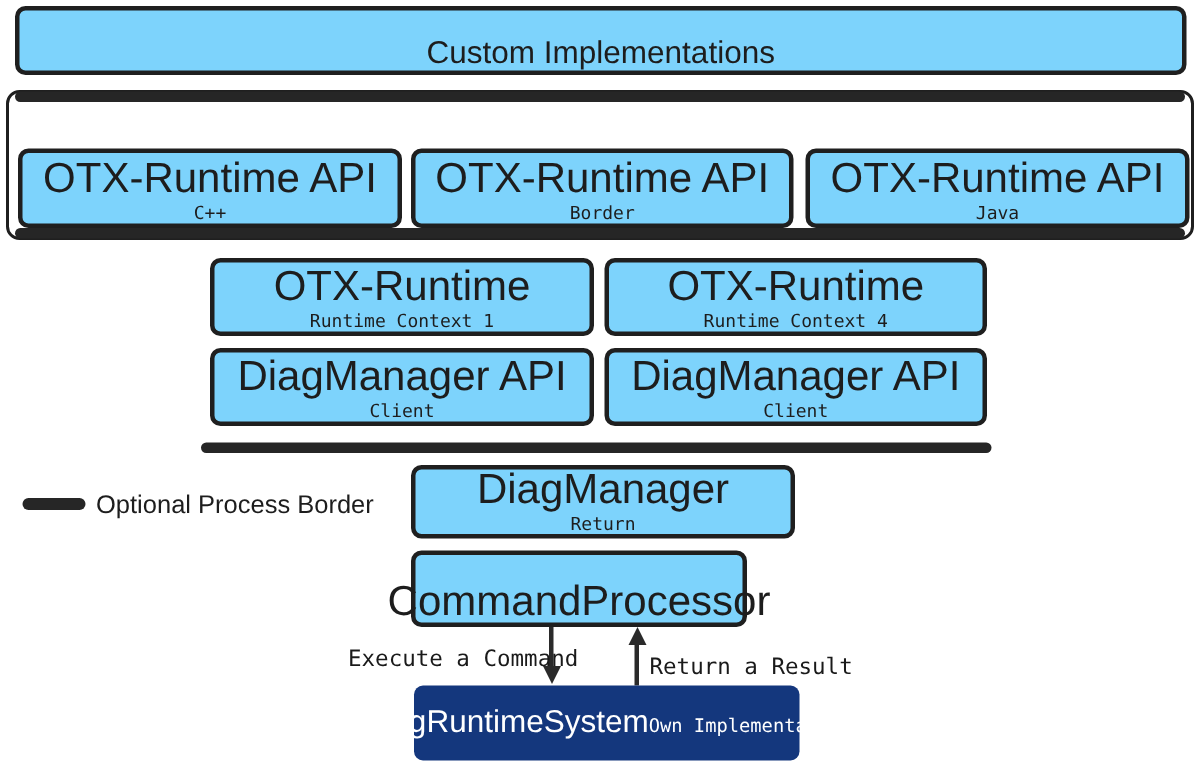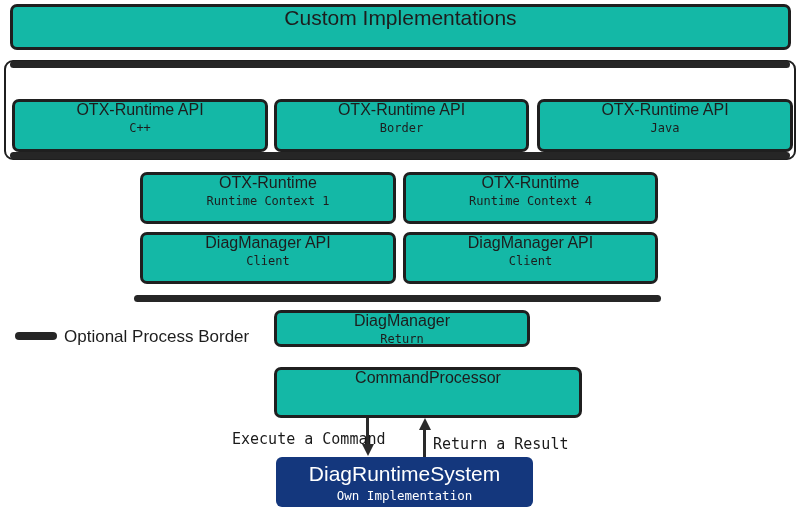--- a/index.html
+++ b/index.html
@@ -7,25 +7,25 @@
     --text:#1d1d1d;
     --accent-blue:#14377d;
     --bar:#262626;
   }
   *{margin:0;padding:0;box-sizing:border-box;}
   body{background:#ffffff;font-family:"Liberation Sans",sans-serif;}
   .canvas{
     position:relative;width:800px;height:513px;background:#ffffff;overflow:hidden;
   }
   .box{
-    position:absolute;background:#14b8a6;border:3px solid var(--ink);border-radius:7px;
-    display:flex;flex-direction:column;align-items:center;justify-content:flex-start;
+    position:absolute;background:#7dd3fc;border:3px solid var(--ink);border-radius:7px;
+    display:flex;flex-direction:column;align-items:center;justify-content:flex-end;
     line-height:1.05;
   }
-  .box .title{font-size:16px;color:var(--text);white-space:nowrap;}
+  .box .title{font-size:28px;color:var(--text);white-space:nowrap;}
   .box .title.lg{font-size:21px;}
   .box .subtitle{
     font-family:"DejaVu Sans Mono","Liberation Mono",monospace;
     font-size:12px;color:var(--text);margin-top:3px;white-space:nowrap;
   }
   .container{
     position:absolute;border:2px solid var(--ink);border-radius:9px;background:#ffffff;
   }
   .bar{position:absolute;height:7px;background:var(--bar);border-radius:4px;}
   .proc-label{
@@ -43,21 +43,21 @@
   .arrowhead.up{
     border-left:6px solid transparent;border-right:6px solid transparent;
     border-bottom:12px solid #2a2a2a;
   }
   .flow-label{
     position:absolute;font-family:"DejaVu Sans Mono","Liberation Mono",monospace;
     font-size:15px;color:#1a1a1a;white-space:nowrap;
   }
   .blue-box{
     position:absolute;background:var(--accent-blue);border-radius:6px;border:none;
-    display:flex;flex-direction:column;align-items:center;justify-content:center;
+    display:flex;flex-direction:row;align-items:center;justify-content:center;
   }
   .blue-box .title{font-size:21px;color:#ffffff;white-space:nowrap;}
   .blue-box .subtitle{
     font-family:"DejaVu Sans Mono","Liberation Mono",monospace;
     font-size:12.5px;color:#ffffff;margin-top:2px;white-space:nowrap;
   }
 </style>
 </head>
 <body>
 
@@ -100,26 +100,26 @@
   <div class="box" style="left:403px;top:232px;width:255px;height:52px;">
     <div class="title">DiagManager API</div>
     <div class="subtitle">Client</div>
   </div>
 
   <div class="bar" style="left:134px;top:295px;width:527px;"></div>
 
   <div class="bar" style="left:15px;top:332px;width:42px;height:8px;"></div>
   <div class="legend-text" style="left:64px;top:327px;">Optional Process Border</div>
 
-  <div class="box" style="left:274px;top:310px;width:256px;height:37px;">
+  <div class="box" style="left:274px;top:310px;width:256px;height:49px;">
     <div class="title">DiagManager</div>
     <div class="subtitle">Return</div>
   </div>
 
-  <div class="box" style="left:274px;top:367px;width:308px;height:51px;">
+  <div class="box" style="left:274px;top:367px;width:224px;height:51px;">
     <div class="title">CommandProcessor</div>
   </div>
 
   <div class="vline" style="left:366px;top:418px;height:29px;"></div>
   <div class="arrowhead down" style="left:362px;top:444px;"></div>
   <div class="vline" style="left:423px;top:429px;height:28px;"></div>
   <div class="arrowhead up" style="left:419px;top:418px;"></div>
 
   <div class="flow-label" style="left:232px;top:430px;width:128px;text-align:right;">Execute a Command</div>
   <div class="flow-label" style="left:433px;top:435px;">Return a Result</div>

